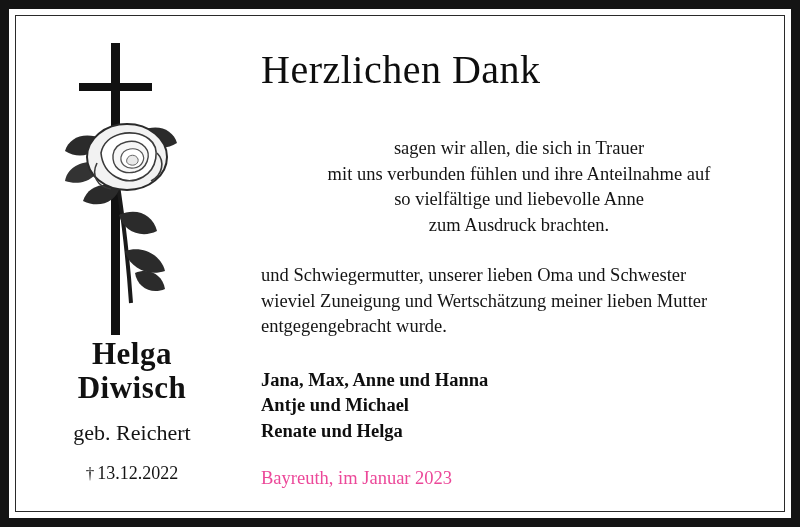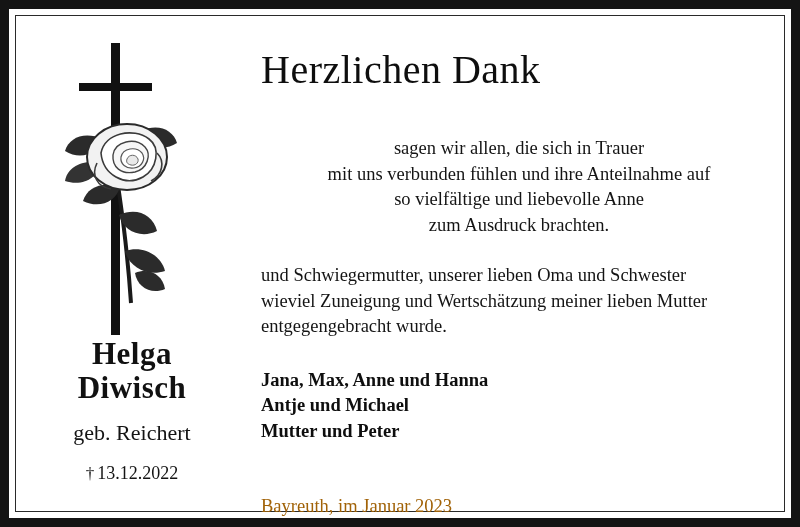--- a/index.html
+++ b/index.html
@@ -113,24 +113,24 @@
   .para-2 { margin-top: 25px; }
   .signers {
     margin-top: 28px;
     font-family: "Liberation Serif", serif;
     font-weight: bold;
     font-size: 18.5px;
     line-height: 25.5px;
     color: #0e0e0e;
   }
   .place-date {
-    margin-top: 52px;
+    margin-top: 24px;
     font-family: "Liberation Serif", serif;
     font-size: 18.5px;
-    color: #a16207;
+    color: #ec4899;
   }
   .line { display: block; }
 </style>
 </head>
 <body>
 
 <div class="notice">
   <div class="inner-frame"></div>
   <div class="content">
 
@@ -189,20 +189,20 @@
 
       <div class="para para-2">
         <span class="line">und Schwiegermutter, unserer lieben Oma und Schwester</span>
         <span class="line">wieviel Zuneigung und Wertschätzung meiner lieben Mutter</span>
         <span class="line">entgegengebracht wurde.</span>
       </div>
 
       <div class="signers">
         <span class="line">Jana, Max, Anne und Hanna</span>
         <span class="line">Antje und Michael</span>
-        <span class="line">Mutter und Peter</span>
+        <span class="line">Renate und Helga</span>
       </div>
 
       <div class="place-date">Bayreuth, im Januar 2023</div>
     </div>
 
   </div>
 </div>
 
 </body></html>

